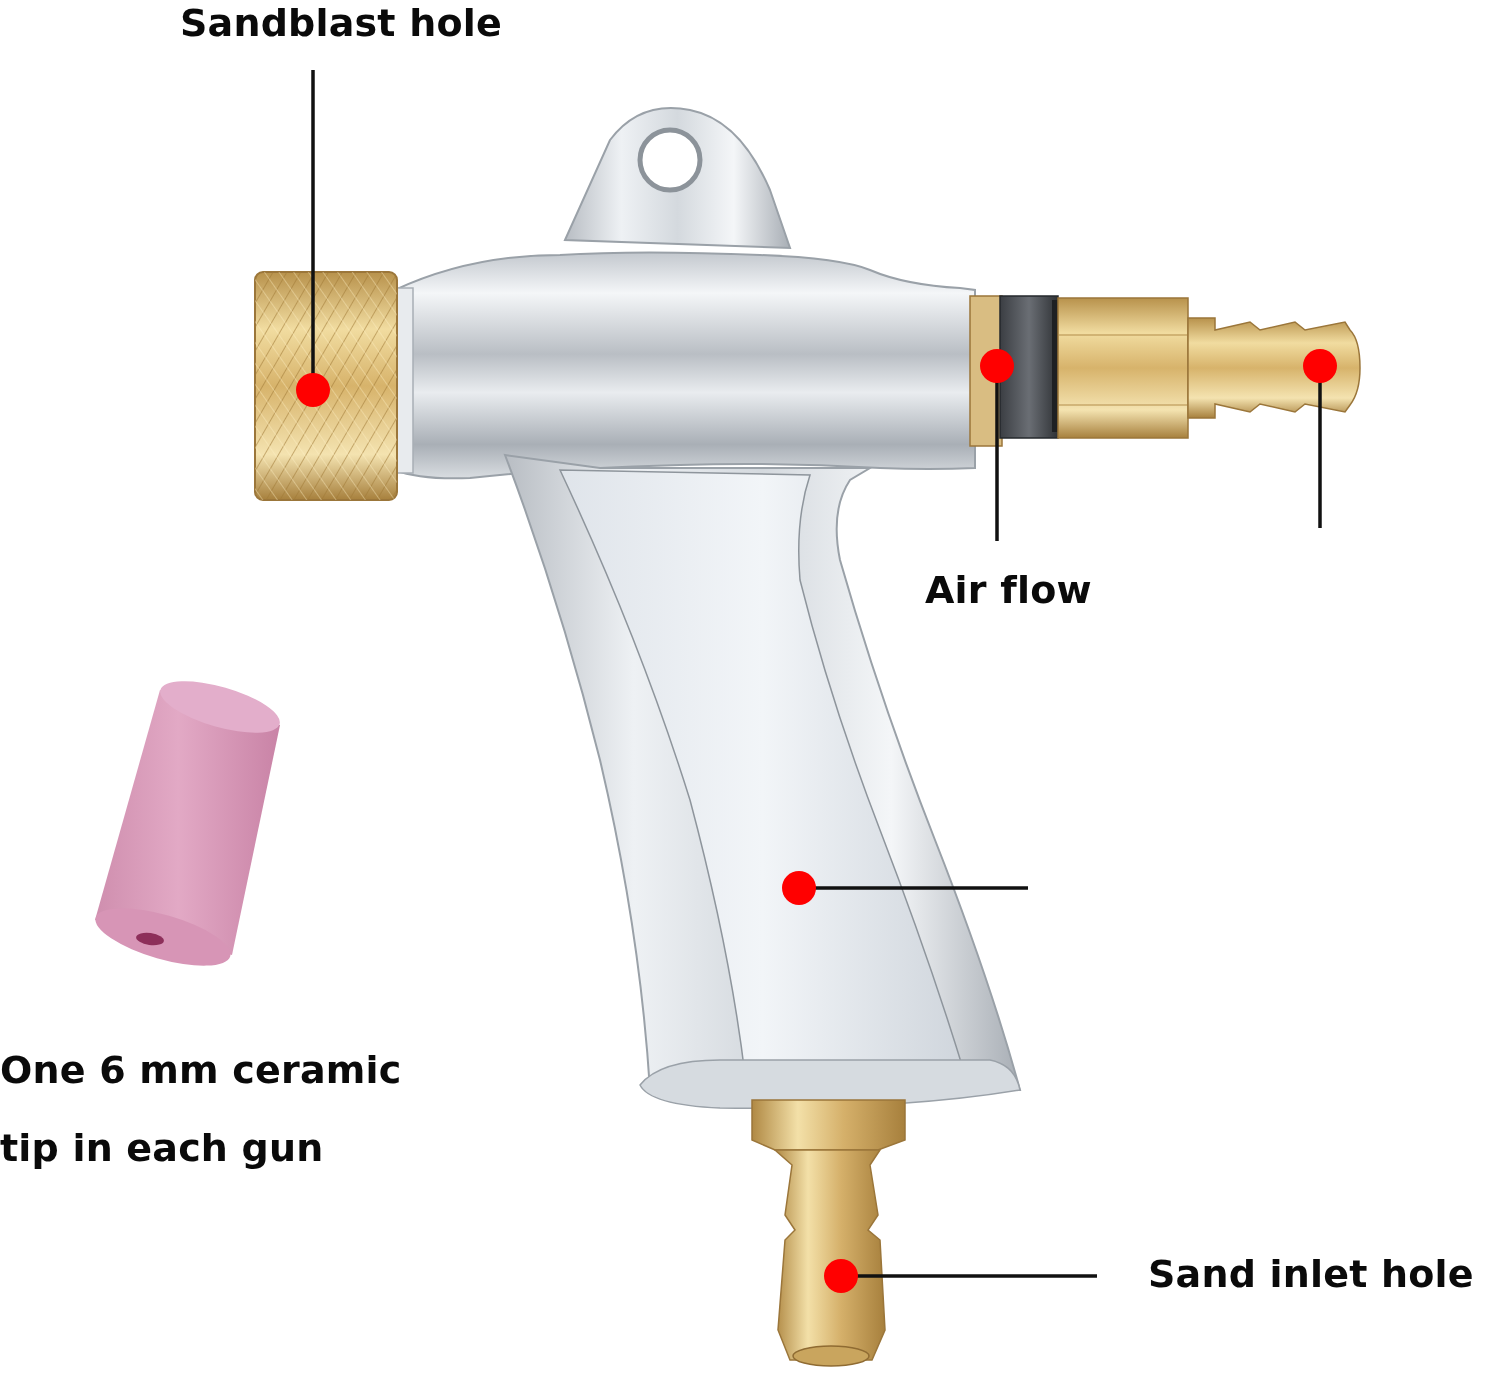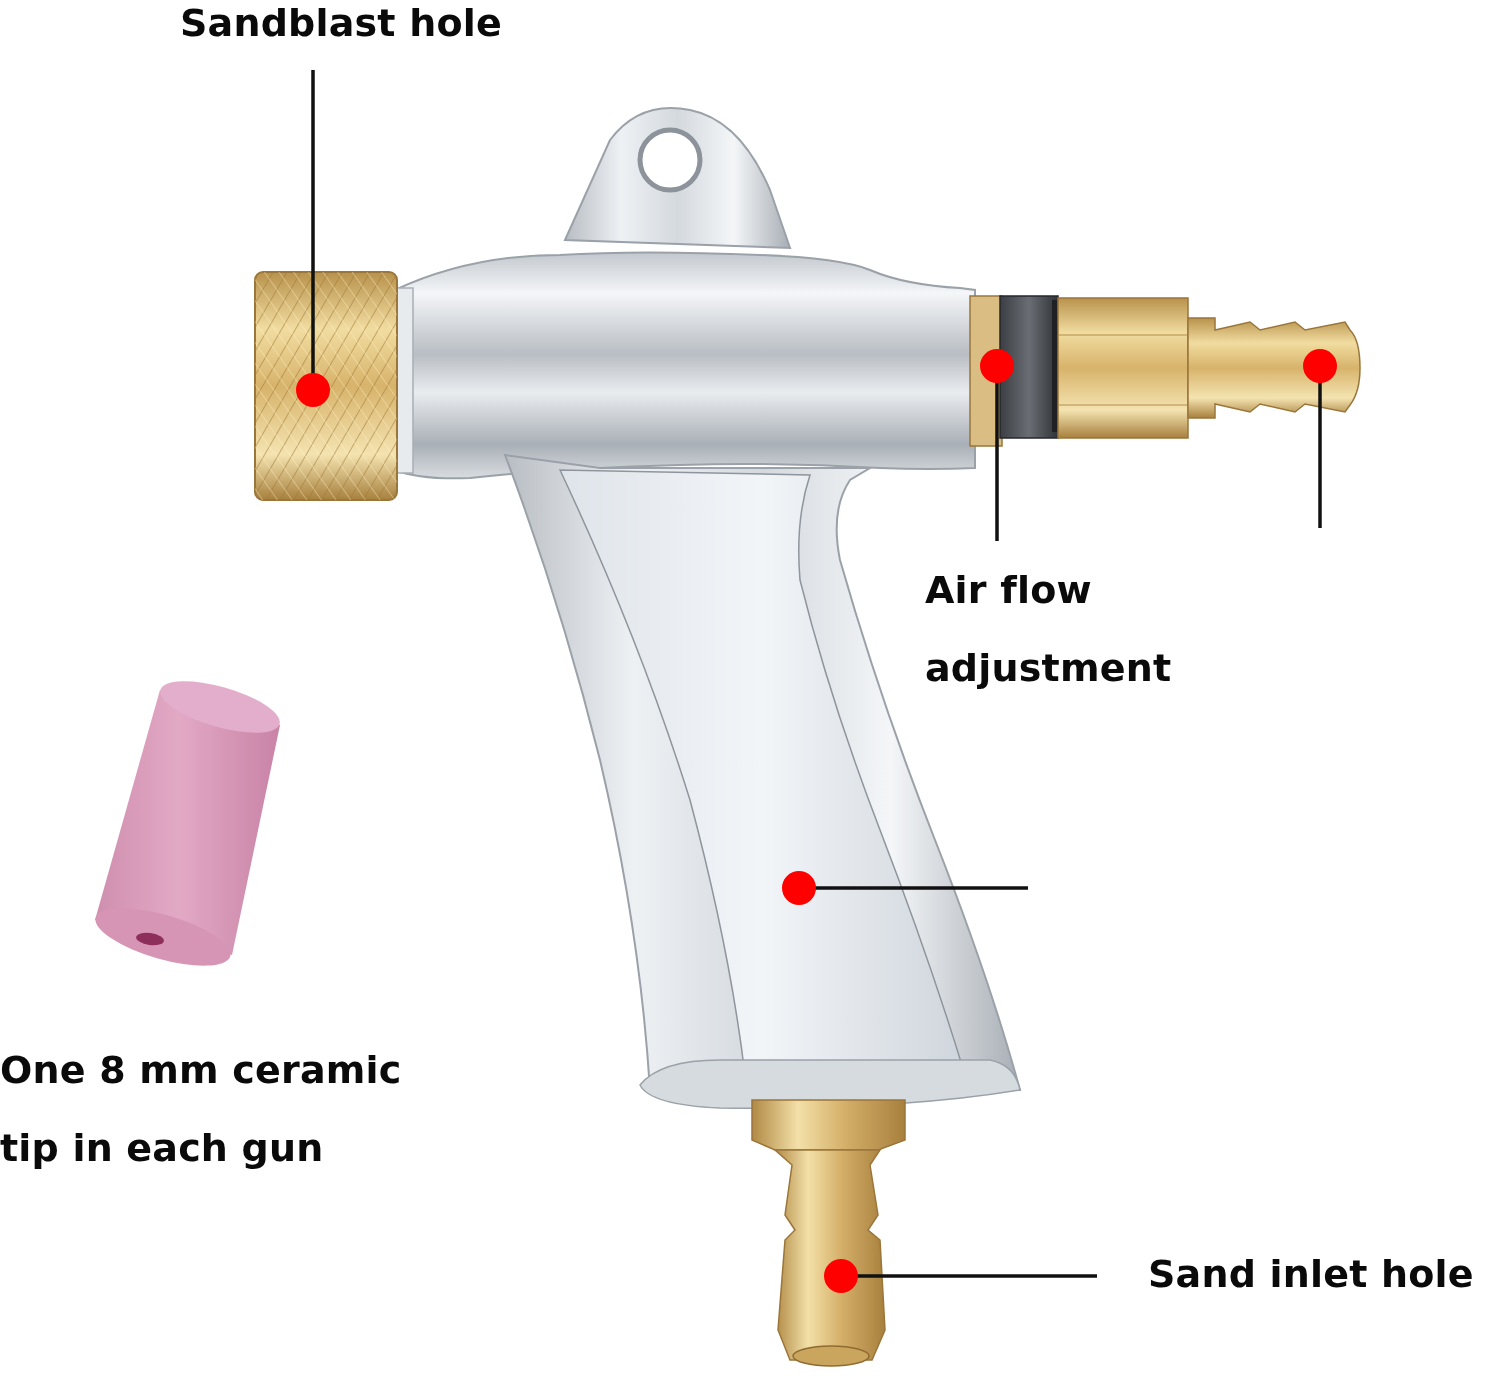--- a/index.html
+++ b/index.html
@@ -137,27 +137,26 @@
       <circle cx="841" cy="1276" r="17"></circle>
     </g>
   </svg>
 
   <div class="label lbl-sandblast">
     <span>Sandblast hole</span>
   </div>
 
   <div class="label lbl-airflow">
     <span>Air flow</span>
-    <span>adjustment</span>
   </div>
 
 
 
   <div class="label lbl-ceramic">
-    <span>One 8 mm ceramic</span>
+    <span>One 6 mm ceramic</span>
     <span>tip in each gun</span>
   </div>
 
   <div class="label lbl-sandinlet">
     <span>Sand inlet hole</span>
   </div>
 
 </div>
 
 </body></html>

